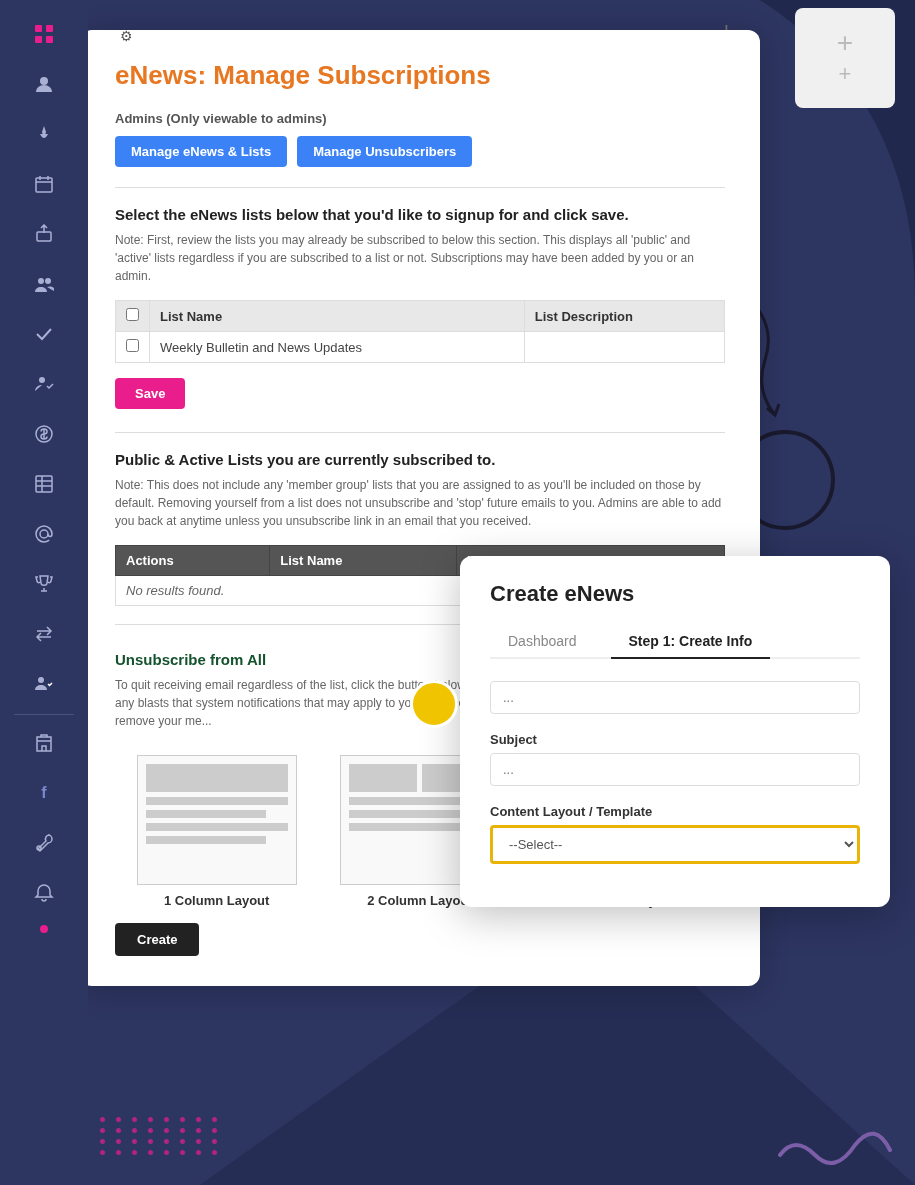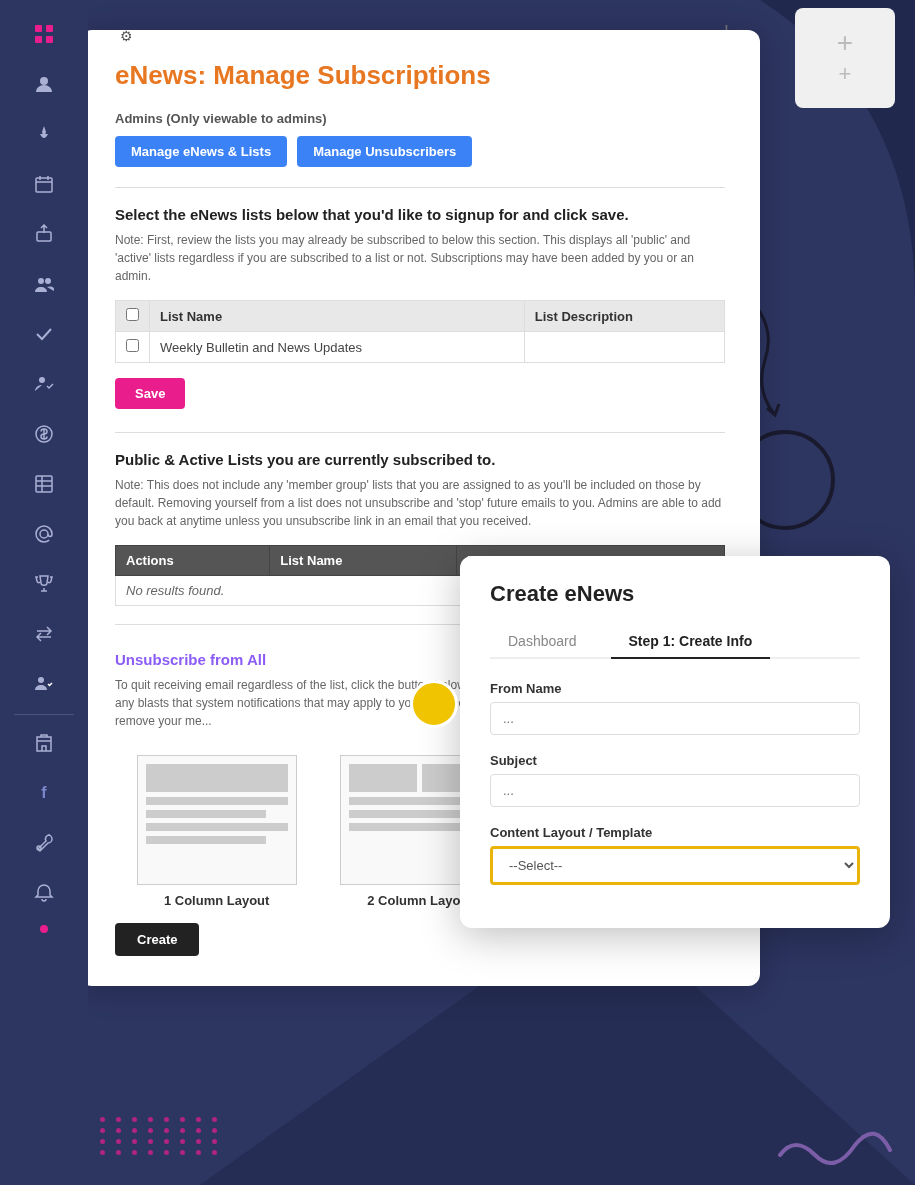--- a/index.html
+++ b/index.html
@@ -177,21 +177,21 @@
     .subscribed-table td {
       padding: 7px 10px;
       border: 1px solid #ddd;
       color: #666;
       font-style: italic;
     }
 
     .unsubscribe-title {
       font-size: 15px;
       font-weight: 700;
-      color: #8b5cf6;
+      color: #14532d;
       margin-top: 26px;
       margin-bottom: 8px;
     }
     .unsubscribe-note {
       font-size: 12px;
       color: #666;
       line-height: 1.5;
     }
 
     
@@ -719,21 +719,20 @@
 
 <div class="create-panel">
   <div class="create-panel-title">Create eNews</div>
 
   <div class="tab-row">
     <div class="tab-item">Dashboard</div>
     <div class="tab-item active">Step 1: Create Info</div>
   </div>
 
   <div class="form-group">
-    <label class="form-label">From Name</label>
     <input type="text" class="form-input" placeholder="..." style="">
   </div>
 
   <div class="form-group">
     <label class="form-label">Subject</label>
     <input type="text" class="form-input" placeholder="..." style="">
   </div>
 
   <div class="form-group">
     <label class="form-label">Content Layout / Template</label>

